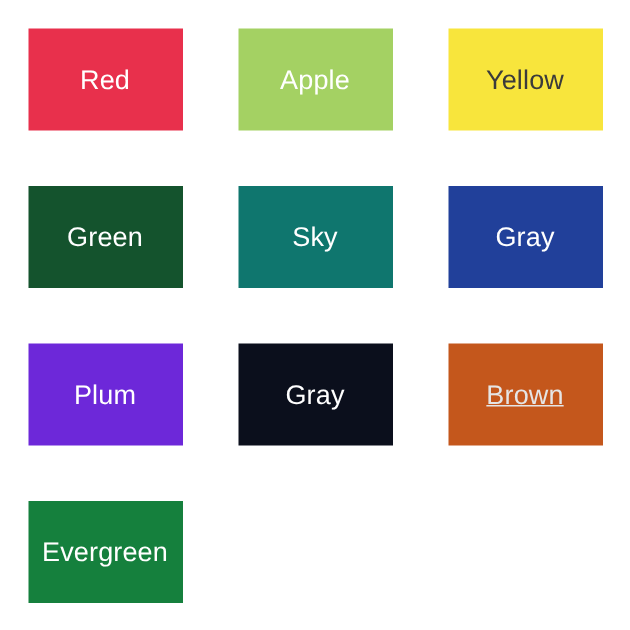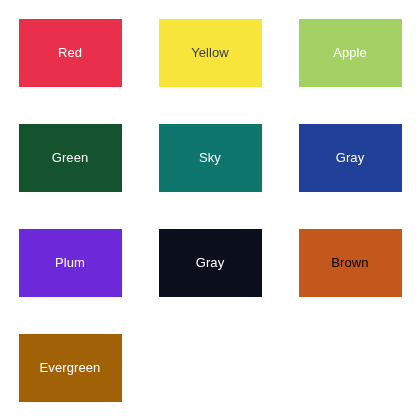--- a/index.html
+++ b/index.html
@@ -35,45 +35,45 @@
     width: 103px;
     height: 68px;
     display: flex;
     align-items: center;
     justify-content: center;
     box-sizing: border-box;
   }
 
   .swatch-label {
     font-family: "Liberation Sans", sans-serif;
-    font-size: 13px;
+    font-size: 18px;
     font-weight: 400;
     letter-spacing: 0.1px;
     line-height: 1;
     white-space: nowrap;
     text-align: center;
   }
 </style>
 </head>
 <body>
 
 <div id="swatch-grid" style="background: rgb(255, 255, 255); grid-template-columns: repeat(3, 1fr); grid-template-rows: repeat(4, 1fr);">
     <div class="swatch-cell">
       <div class="swatch" style="background: rgb(232, 48, 76);">
         <span class="swatch-label" style="color: rgb(255, 255, 255);">Red</span>
       </div>
     </div>
     <div class="swatch-cell">
-      <div class="swatch" style="background: rgb(248, 229, 60);">
-        <span class="swatch-label" style="color: rgb(59, 59, 59);">Yellow</span>
+      <div class="swatch" style="background: rgb(164, 209, 99);">
+        <span class="swatch-label" style="color: rgb(255, 255, 255);">Apple</span>
       </div>
     </div>
     <div class="swatch-cell">
-      <div class="swatch" style="background: rgb(164, 209, 99);">
-        <span class="swatch-label" style="color: rgb(255, 255, 255);">Apple</span>
+      <div class="swatch" style="background: rgb(248, 229, 60);">
+        <span class="swatch-label" style="color: rgb(59, 59, 59);">Yellow</span>
       </div>
     </div>
     <div class="swatch-cell">
       <div class="swatch" style="background: #14532d;">
         <span class="swatch-label" style="color: rgb(255, 255, 255);">Green</span>
       </div>
     </div>
     <div class="swatch-cell">
       <div class="swatch" style="background: #0f766e;">
         <span class="swatch-label" style="color: rgb(255, 255, 255);">Sky</span>
@@ -89,21 +89,21 @@
         <span class="swatch-label" style="color: rgb(255, 255, 255);">Plum</span>
       </div>
     </div>
     <div class="swatch-cell">
       <div class="swatch" style="background: rgb(11, 15, 28);">
         <span class="swatch-label" style="color: rgb(255, 255, 255);">Gray</span>
       </div>
     </div>
     <div class="swatch-cell">
       <div class="swatch" style="background: rgb(196, 87, 28);">
-        <span class="swatch-label" style="color: #000000;">Brown</span>
+        <span class="swatch-label" style="color: #e5e5e5; text-decoration: underline;">Brown</span>
       </div>
     </div>
     <div class="swatch-cell">
-      <div class="swatch" style="background: #a16207;">
+      <div class="swatch" style="background: #15803d;">
         <span class="swatch-label" style="color: rgb(255, 255, 255);">Evergreen</span>
       </div>
     </div>
   </div>
 
 </body></html>

